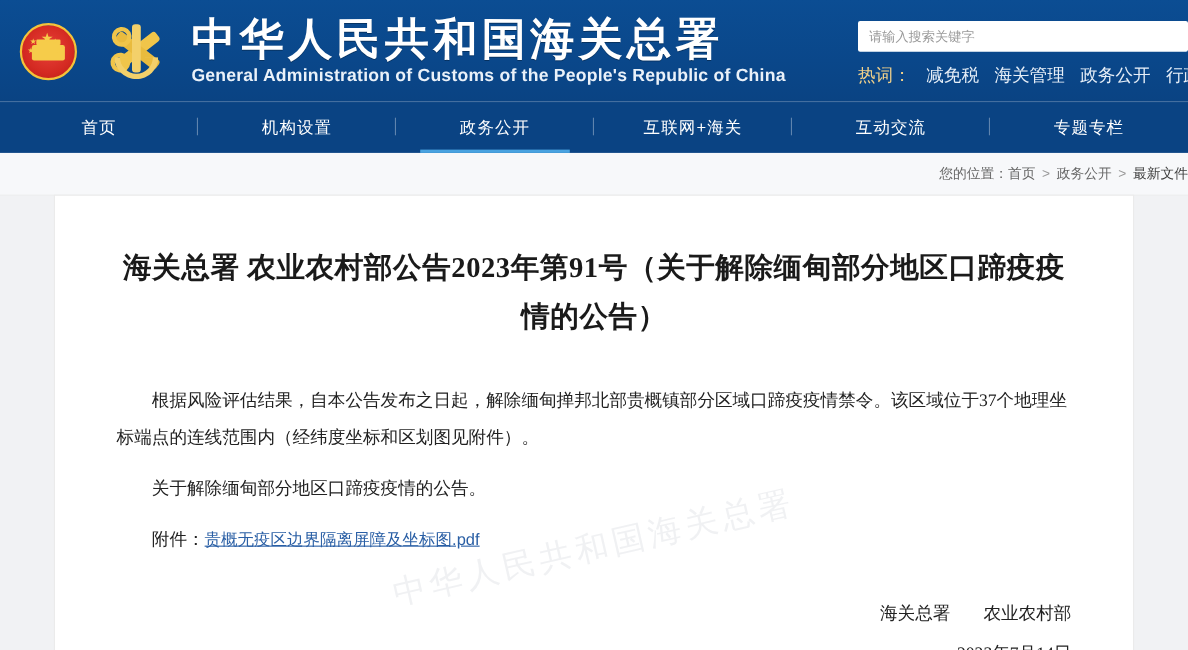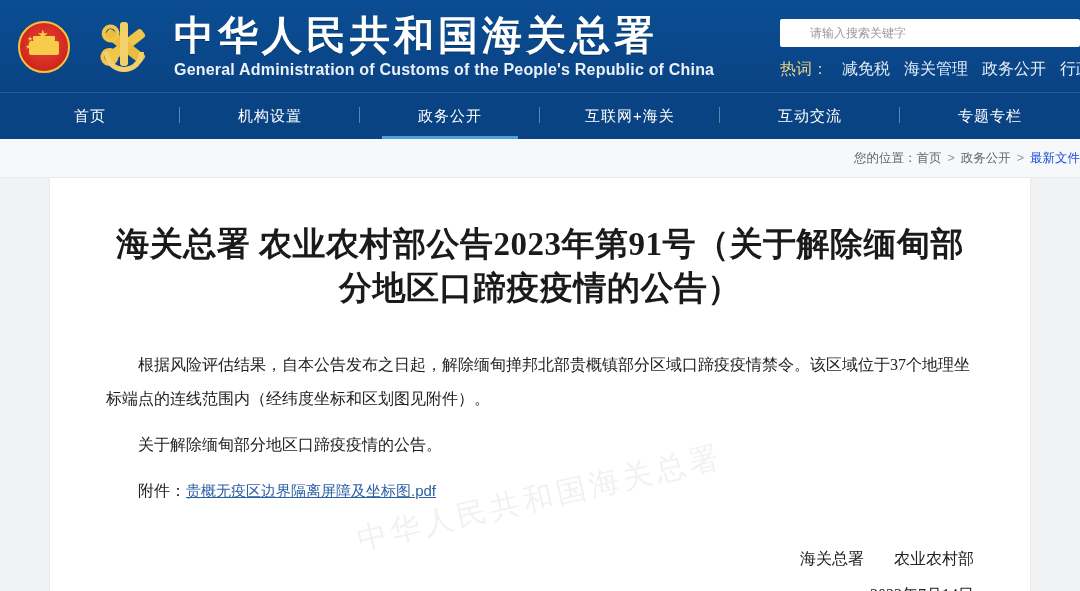--- a/index.html
+++ b/index.html
@@ -156,21 +156,20 @@
     box-sizing: border-box;
   }
   .search-box input {
     border: 0;
     outline: 0;
     width: 100%;
     font-size: 12px;
     color: #333;
     font-family: "Liberation Sans", sans-serif;
     background: transparent;
-    margin-left: 20px;
   }
   .search-box input::placeholder { color: #999; }
   .hotwords {
     margin-top: 12px;
     font-size: 16px;
     color: #dfe9f4;
     display: flex;
     gap: 14px;
     white-space: nowrap;
   }
@@ -225,21 +224,21 @@
     display: flex;
     align-items: center;
     padding-left: 40px;
     font-size: 12.5px;
     color: #666;
     border-bottom: 1px solid #ececec;
     justify-content: flex-end;
   }
   .crumb a { color: #666; text-decoration: none; }
   .crumb .sep { margin: 0 6px; color: #999; }
-  .crumb .cur { color: #1d4ed8; }
+  .crumb .cur { color: #404040; }
 
   
   .page {
     background: #f1f2f4;
     height: 415px;
     position: relative;
   }
   .paper {
     position: absolute;
     left: 50px;
@@ -258,21 +257,21 @@
     font-size: 30px;
     color: rgba(160,170,180,.16);
     white-space: nowrap;
     letter-spacing: 4px;
     pointer-events: none;
     font-family: "Liberation Serif", serif;
   }
   .doc-title {
     margin: 44px 55px 0 55px;
     font-family: "Liberation Serif", serif;
-    font-size: 33px;
+    font-size: 26px;
     font-weight: bold;
     line-height: 44px;
     color: #1a1a1a;
     text-align: center;
     letter-spacing: .5px;
   }
   .doc-body {
     margin: 38px 56px 0 56px;
     font-family: "Liberation Serif", serif;
     font-size: 16px;

